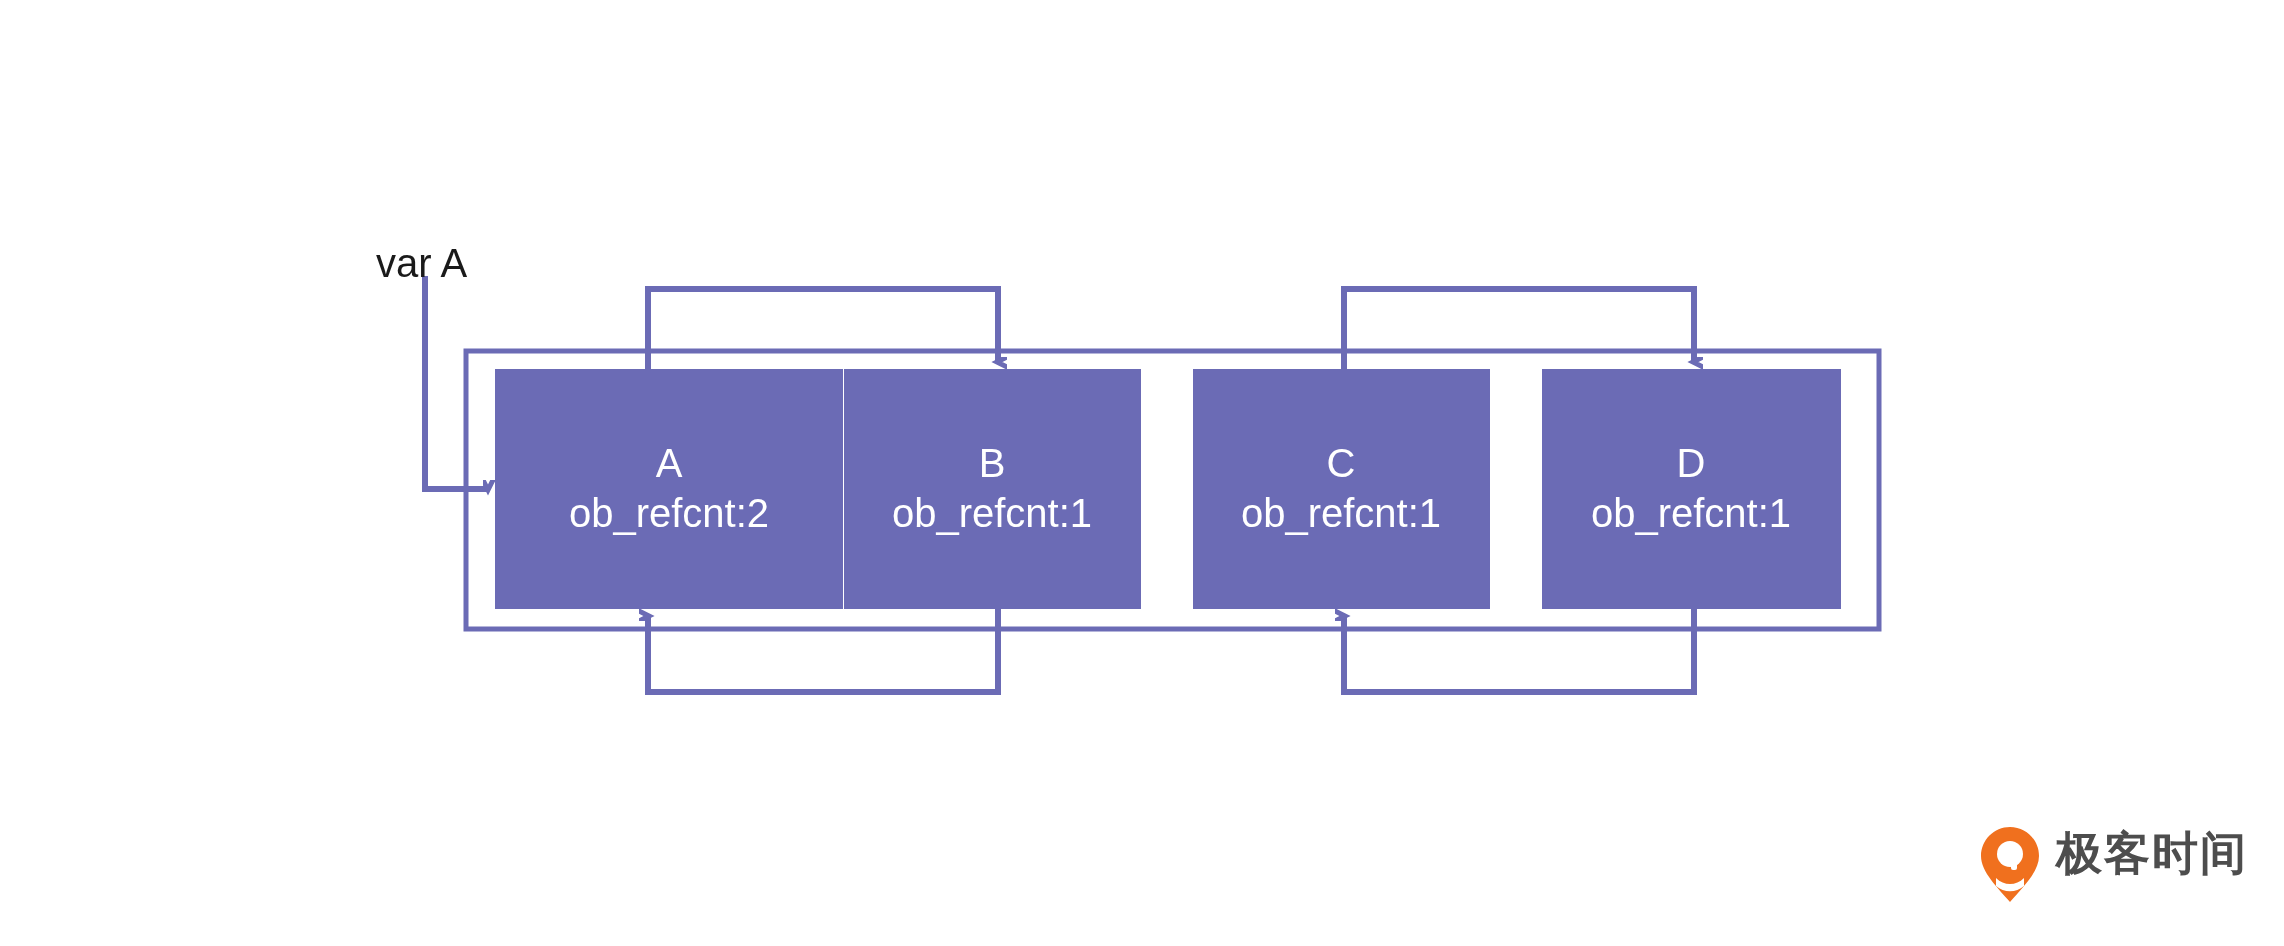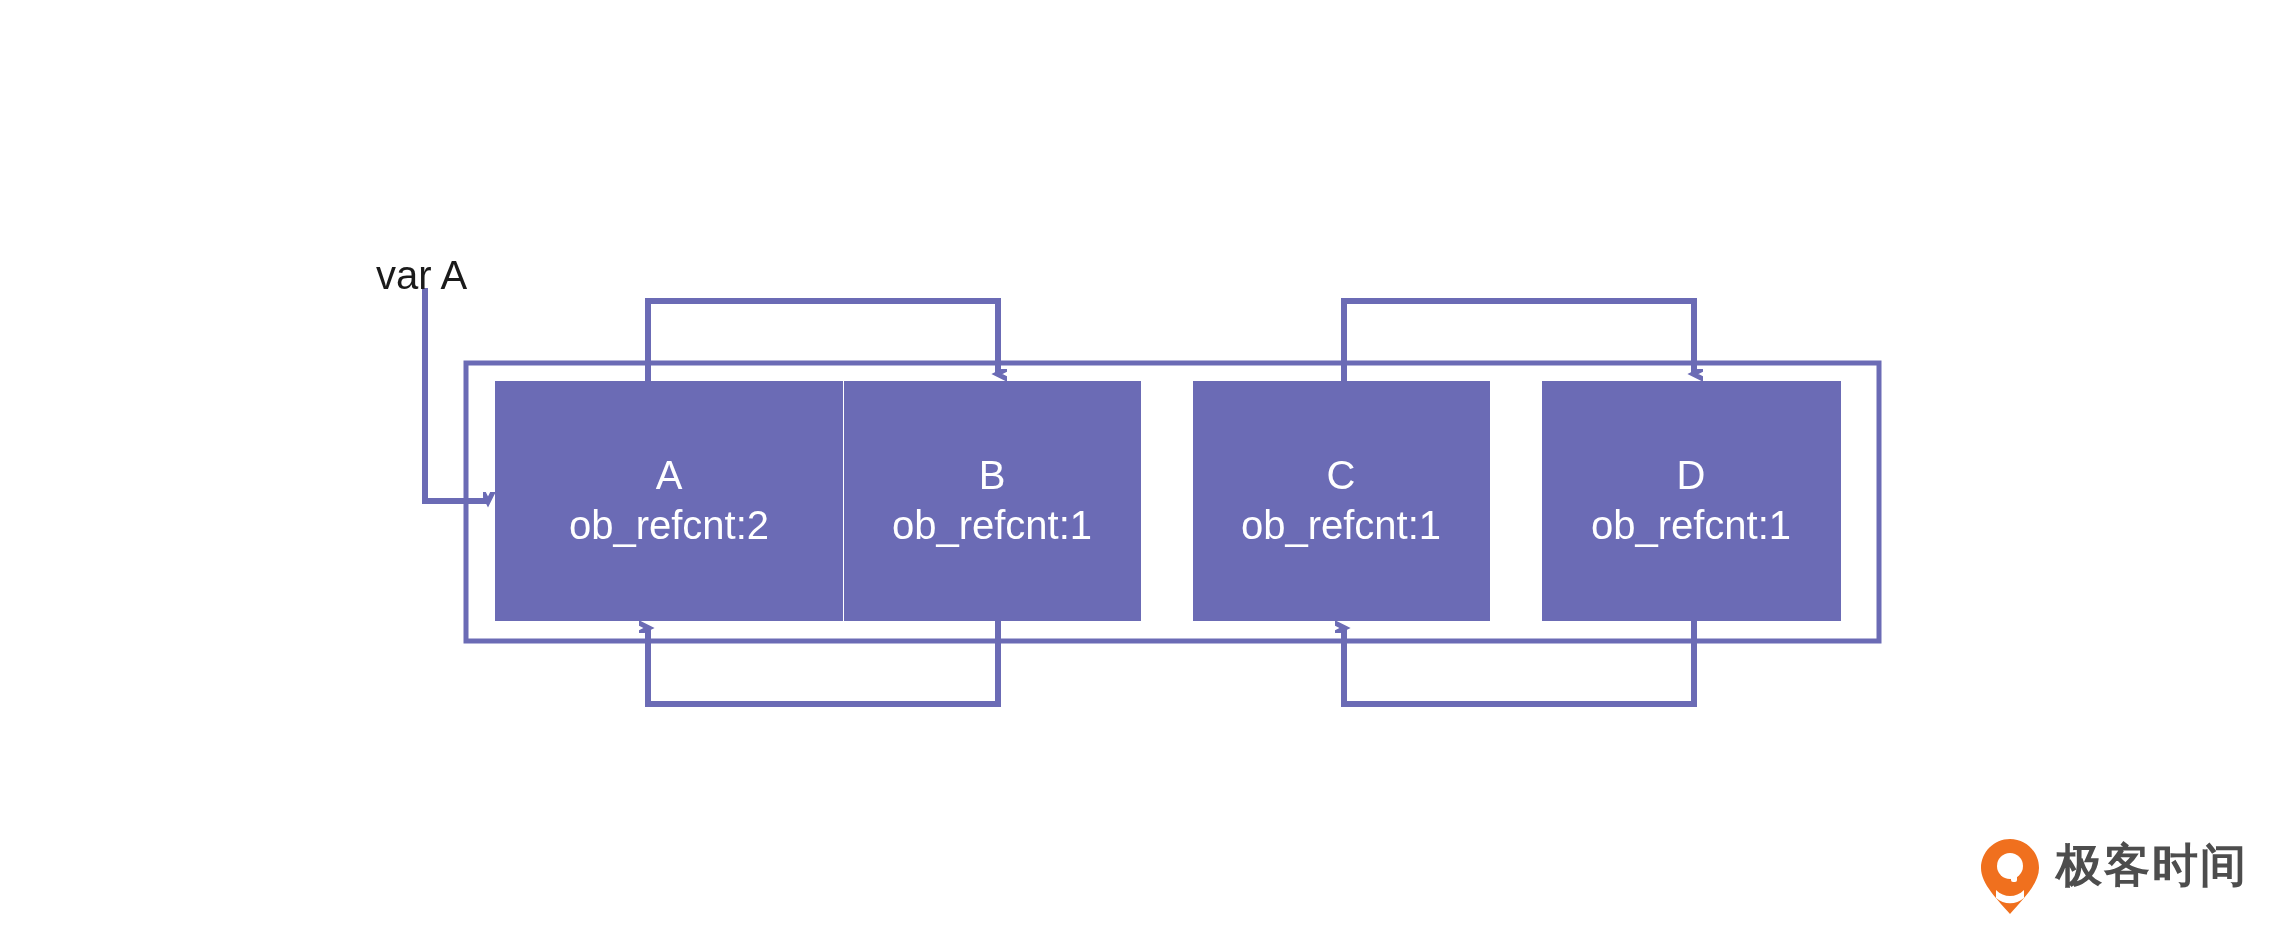--- a/index.html
+++ b/index.html
@@ -10,21 +10,21 @@
   body {
     width: 2284px;
     height: 946px;
     position: relative;
     overflow: hidden;
     font-family: "Liberation Sans", sans-serif;
   }
   #diagram-root {
     position: absolute;
     left: 0;
-    top: 16px;
+    top: 4px;
     width: 2284px;
     height: 910px;
   }
   .node-label {
     fill: #ffffff;
     font-family: "Liberation Sans", sans-serif;
     font-size: 40px;
     text-anchor: middle;
     dominant-baseline: middle;
   }

